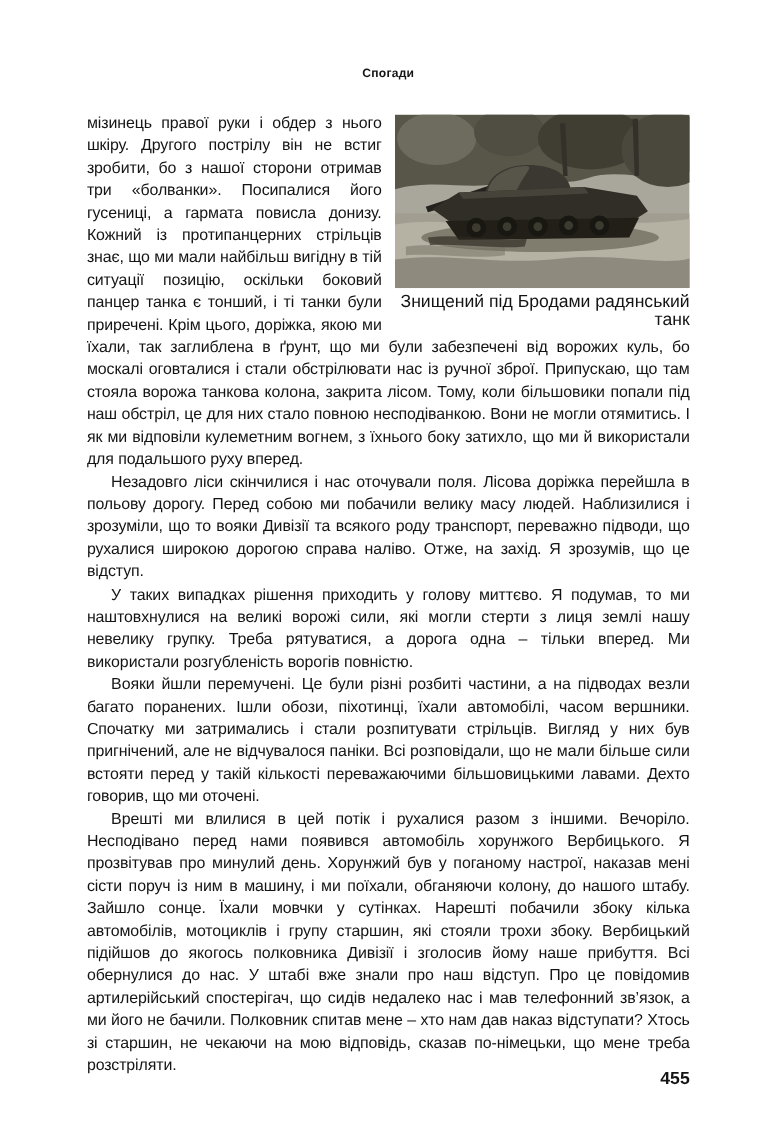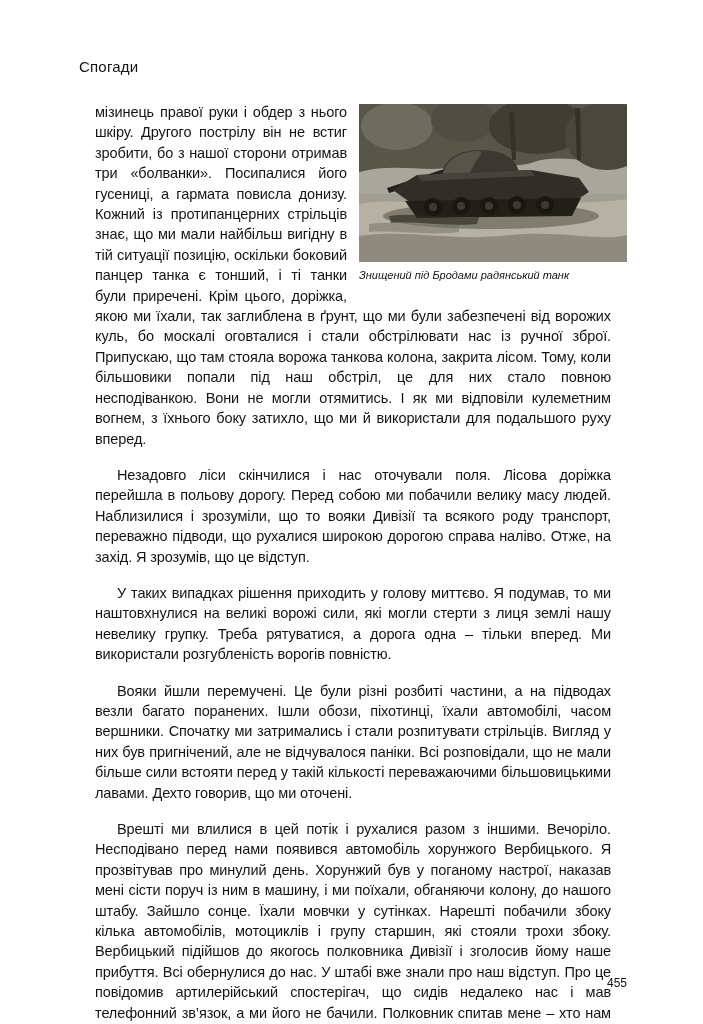--- a/index.html
+++ b/index.html
@@ -14,64 +14,63 @@
     width: 703px; height: 1024px;
     background: #ffffff;
     overflow: hidden;
   }
   .content {
     position: absolute;
     left: 79px; top: 58px;
     width: 548px;
   }
   .running-head {
-    text-align: left;
-    font-weight: normal;
-    font-size: 15px;
+    text-align: center;
+    font-weight: bold;
+    font-size: 11px;
     line-height: 18px;
     margin: 0 0 26px 0;
     letter-spacing: 0.2px;
   }
   .body-text {
     font-size: 14.5px;
     line-height: 20.4px;
     text-align: justify;
     letter-spacing: -0.1px;
   }
   .body-text p {
-    margin: 16px;
+    margin: 0;
     text-indent: 22px;
   }
   .body-text p.no-indent { text-indent: 0; }
   .photo-block {
     float: right;
     width: 268px;
     margin: 2px 0 6px 12px;
   }
   .photo-frame {
     width: 268px; height: 158px;
     display: block;
     overflow: hidden;
   }
   .photo-frame svg { display: block; width: 100%; height: 100%; }
   .caption {
-    font-style: italic;
-    font-size: 11px;
+    font-size: 16px;
     line-height: 16px;
-    text-align: left;
+    text-align: right;
     margin-top: 5px;
     text-indent: 0 !important;
     letter-spacing: 0;
   }
   .page-number {
     position: absolute;
     right: 76px;
     bottom: 34px;
-    font-weight: normal;
-    font-size: 12px;
+    font-weight: bold;
+    font-size: 16px;
   }
 </style>
 </head>
 <body>
 
 <div class="page">
   <div class="content">
 
     <div class="running-head">Спогади</div>
 

